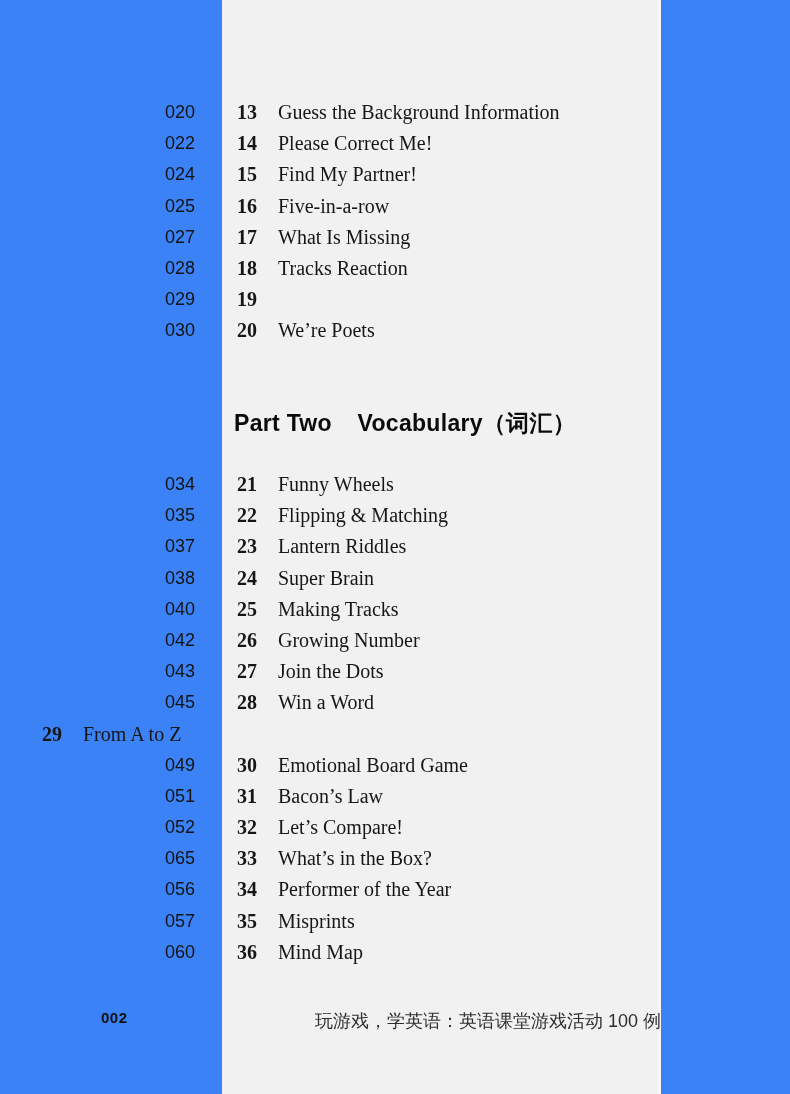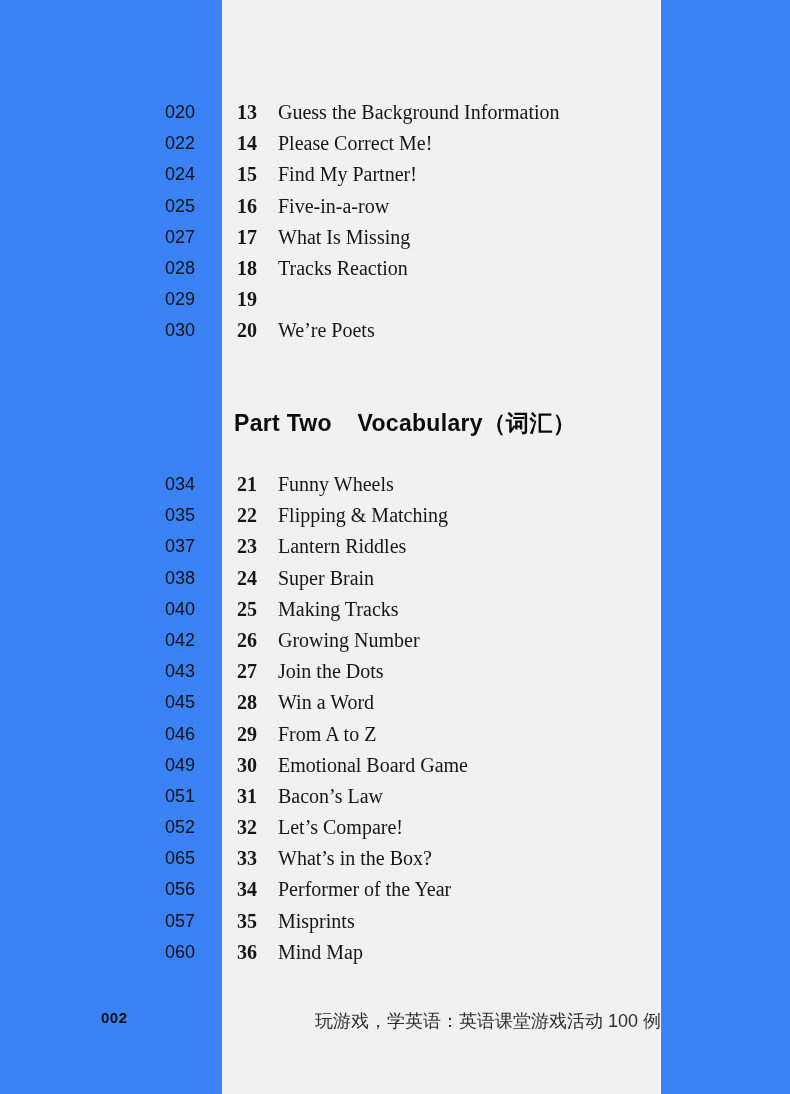--- a/index.html
+++ b/index.html
@@ -191,21 +191,20 @@
         <span class="col-title">Join the Dots</span>
       </div>
 
       <div class="toc-row">
         <span class="col-page">045</span>
         <span class="col-num">28</span>
         <span class="col-title">Win a Word</span>
       </div>
 
       <div class="toc-row">
-        <span class="col-page">046</span>
         <span class="col-num">29</span>
         <span class="col-title">From A to Z</span>
       </div>
 
       <div class="toc-row">
         <span class="col-page">049</span>
         <span class="col-num">30</span>
         <span class="col-title">Emotional Board Game</span>
       </div>
 

